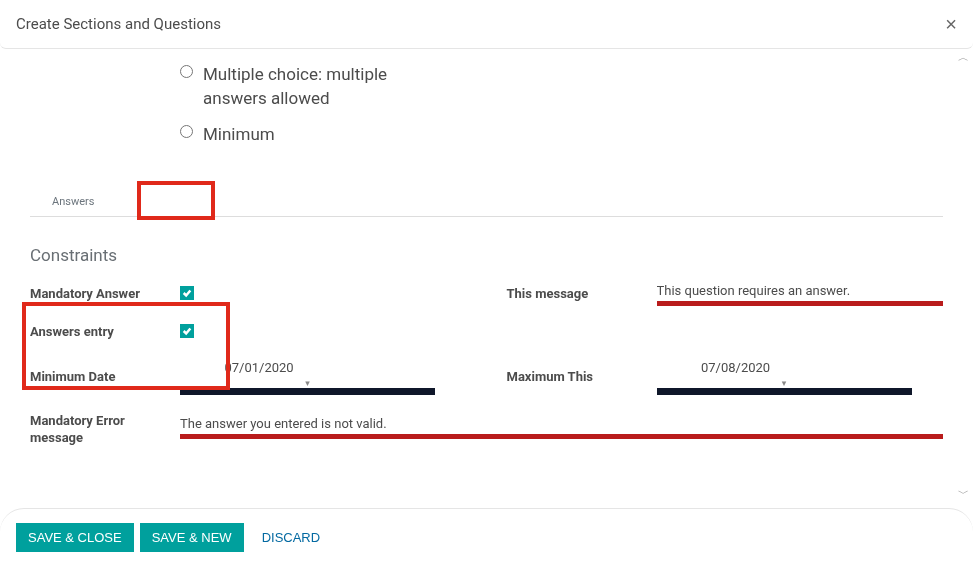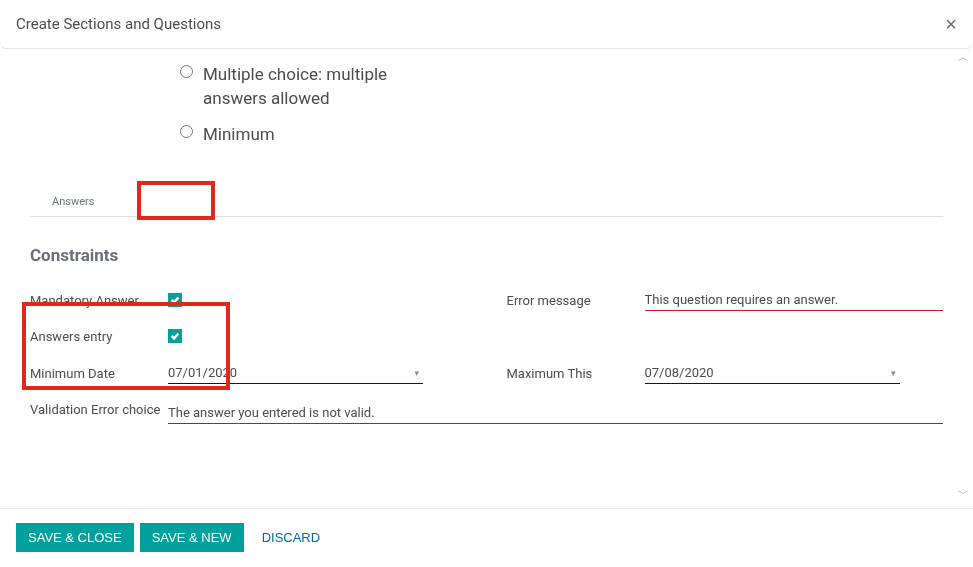--- a/index.html
+++ b/index.html
@@ -116,62 +116,63 @@
       top: 253px;
       left: 22px;
       width: 208px;
       height: 88px;
       pointer-events: none;
     }
     .section-heading {
       font-size: 17px;
       color: #696f74;
       margin-top: 28px;
-      margin-bottom: 24px;
-      font-weight: 700;
+      margin-bottom: 15px;
+      font-weight: 400;
     }
     .form-grid {
       display: grid;
       grid-template-columns: 1fr 1fr;
       column-gap: 40px;
       row-gap: 18px;
     }
     .form-row {
       display: flex;
       align-items: center;
     }
     .form-label {
-      width: 138px;
-      font-size: 13px;
-      font-weight: 400;
+      width: 150px;
+      font-size: 13px;
+      font-weight: 700;
       color: #4c4c4c;
       flex-shrink: 0;
     }
     .form-label.multiline {
       line-height: 1.3;
     }
     .form-value {
       flex: 1;
     }
     .text-input {
       width: 100%;
       border: none;
-      border-bottom: 1px solid #b91c1c;
+      border-bottom: 5px solid #b91c1c;
       font-size: 13px;
       padding: 3px 0;
       outline: none;
       color: #4c4c4c;
       font-family: inherit;
       background: transparent;
     }
     .date-input-wrap {
       display: flex;
       align-items: center;
-      border-bottom: 1px solid #0f172a;
+      border-bottom: 7px solid #0f172a;
       width: 255px;
+      flex-direction: column;
     }
     .date-input {
       flex: 1;
       border: none;
       font-size: 13px;
       padding: 3px 0;
       outline: none;
       color: #4c4c4c;
       font-family: inherit;
       background: transparent;
@@ -207,20 +208,21 @@
     }
     .tabs-wrap {
       position: relative;
     }
     .modal-footer {
       padding: 14px 16px;
       border-top: 1px solid #e5e5e5;
       display: flex;
       gap: 6px;
       align-items: center;
+      border-radius: 24px;
     }
     .btn {
       padding: 7px 12px;
       font-size: 13px;
       border: none;
       cursor: pointer;
       font-weight: 500;
       text-transform: uppercase;
     }
     .btn-primary {
@@ -271,21 +273,21 @@
       <div class="form-value">
         <span class="checkbox">
           <svg viewBox="0 0 12 12">
               <polyline points="2,6 5,9 10,3"></polyline>
             </svg>
         </span>
       </div>
     </div>
 
     <div class="form-row">
-      <div class="form-label">Error message</div>
+      <div class="form-label">This message</div>
       <div class="form-value">
         <input type="text" class="text-input" value="This question requires an answer." style="">
       </div>
     </div>
 
     <div class="form-row">
       <div class="form-label">Answers entry</div>
       <div class="form-value">
         <span class="checkbox">
           <svg viewBox="0 0 12 12">
@@ -311,21 +313,21 @@
       <div class="form-label">Maximum This</div>
       <div class="form-value">
         <div class="date-input-wrap">
           <input type="text" class="date-input" value="07/08/2020" style="">
           <span class="date-caret">▾</span>
         </div>
       </div>
     </div>
 
     <div class="full-row top-align">
-      <div class="form-label multiline">Validation Error choice</div>
+      <div class="form-label multiline">Mandatory Error message</div>
       <div class="form-value">
         <input type="text" class="text-input" value="The answer you entered is not valid." style="">
       </div>
     </div>
 
   </div>
 
   <div class="highlight-box-constraints"></div>
 
 </div>

